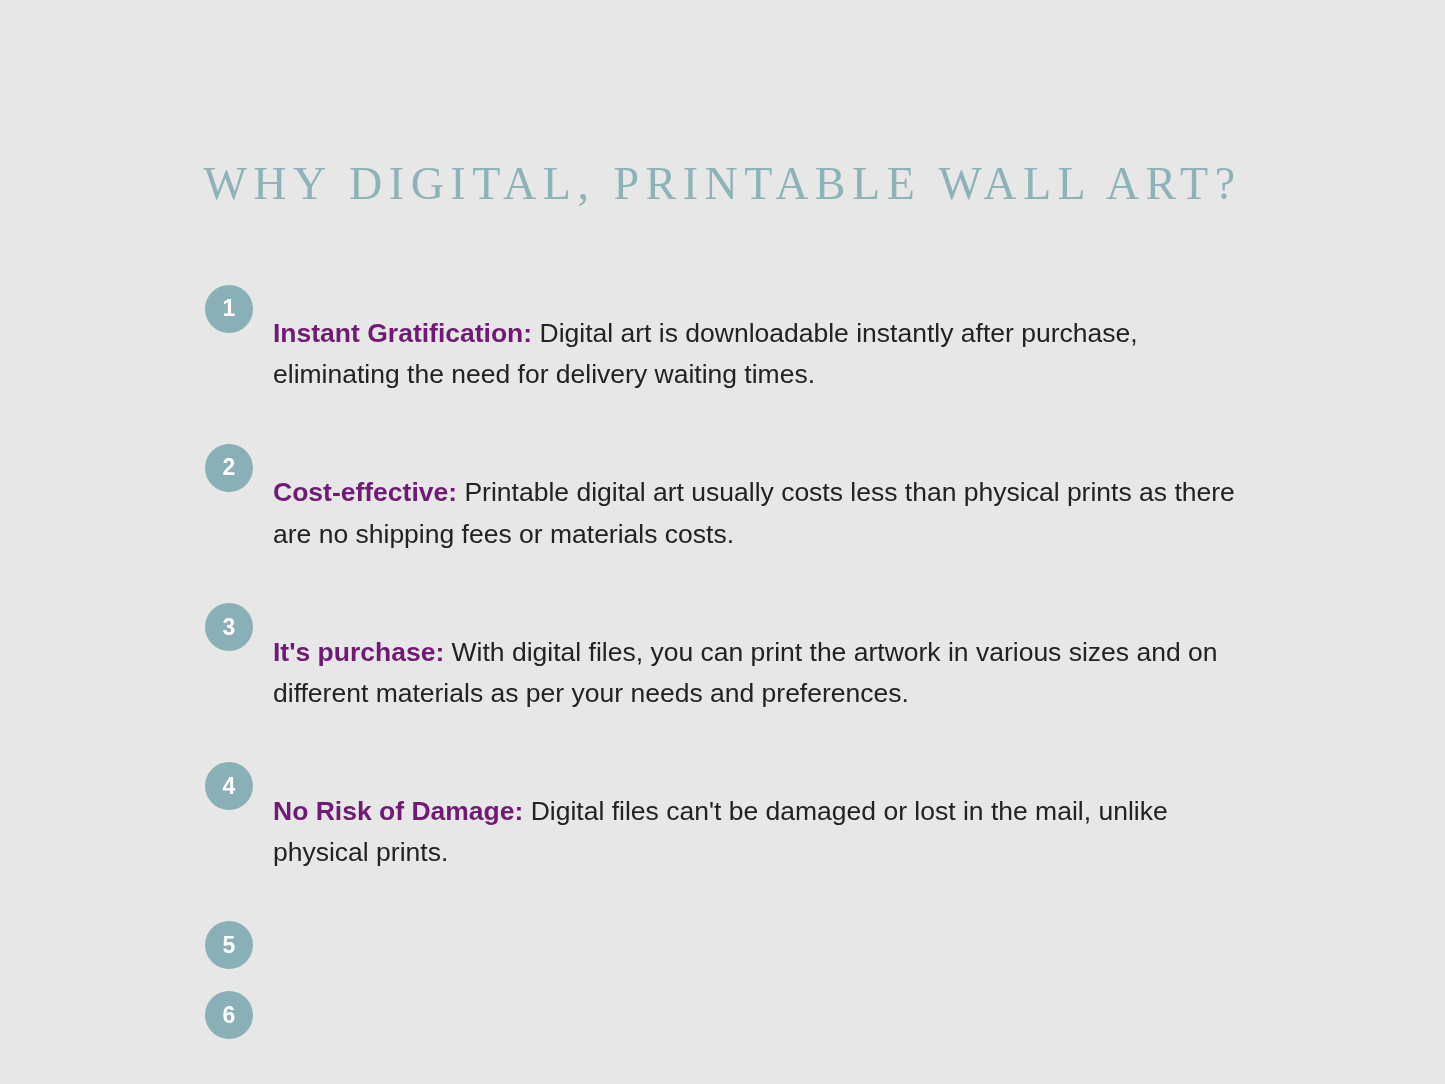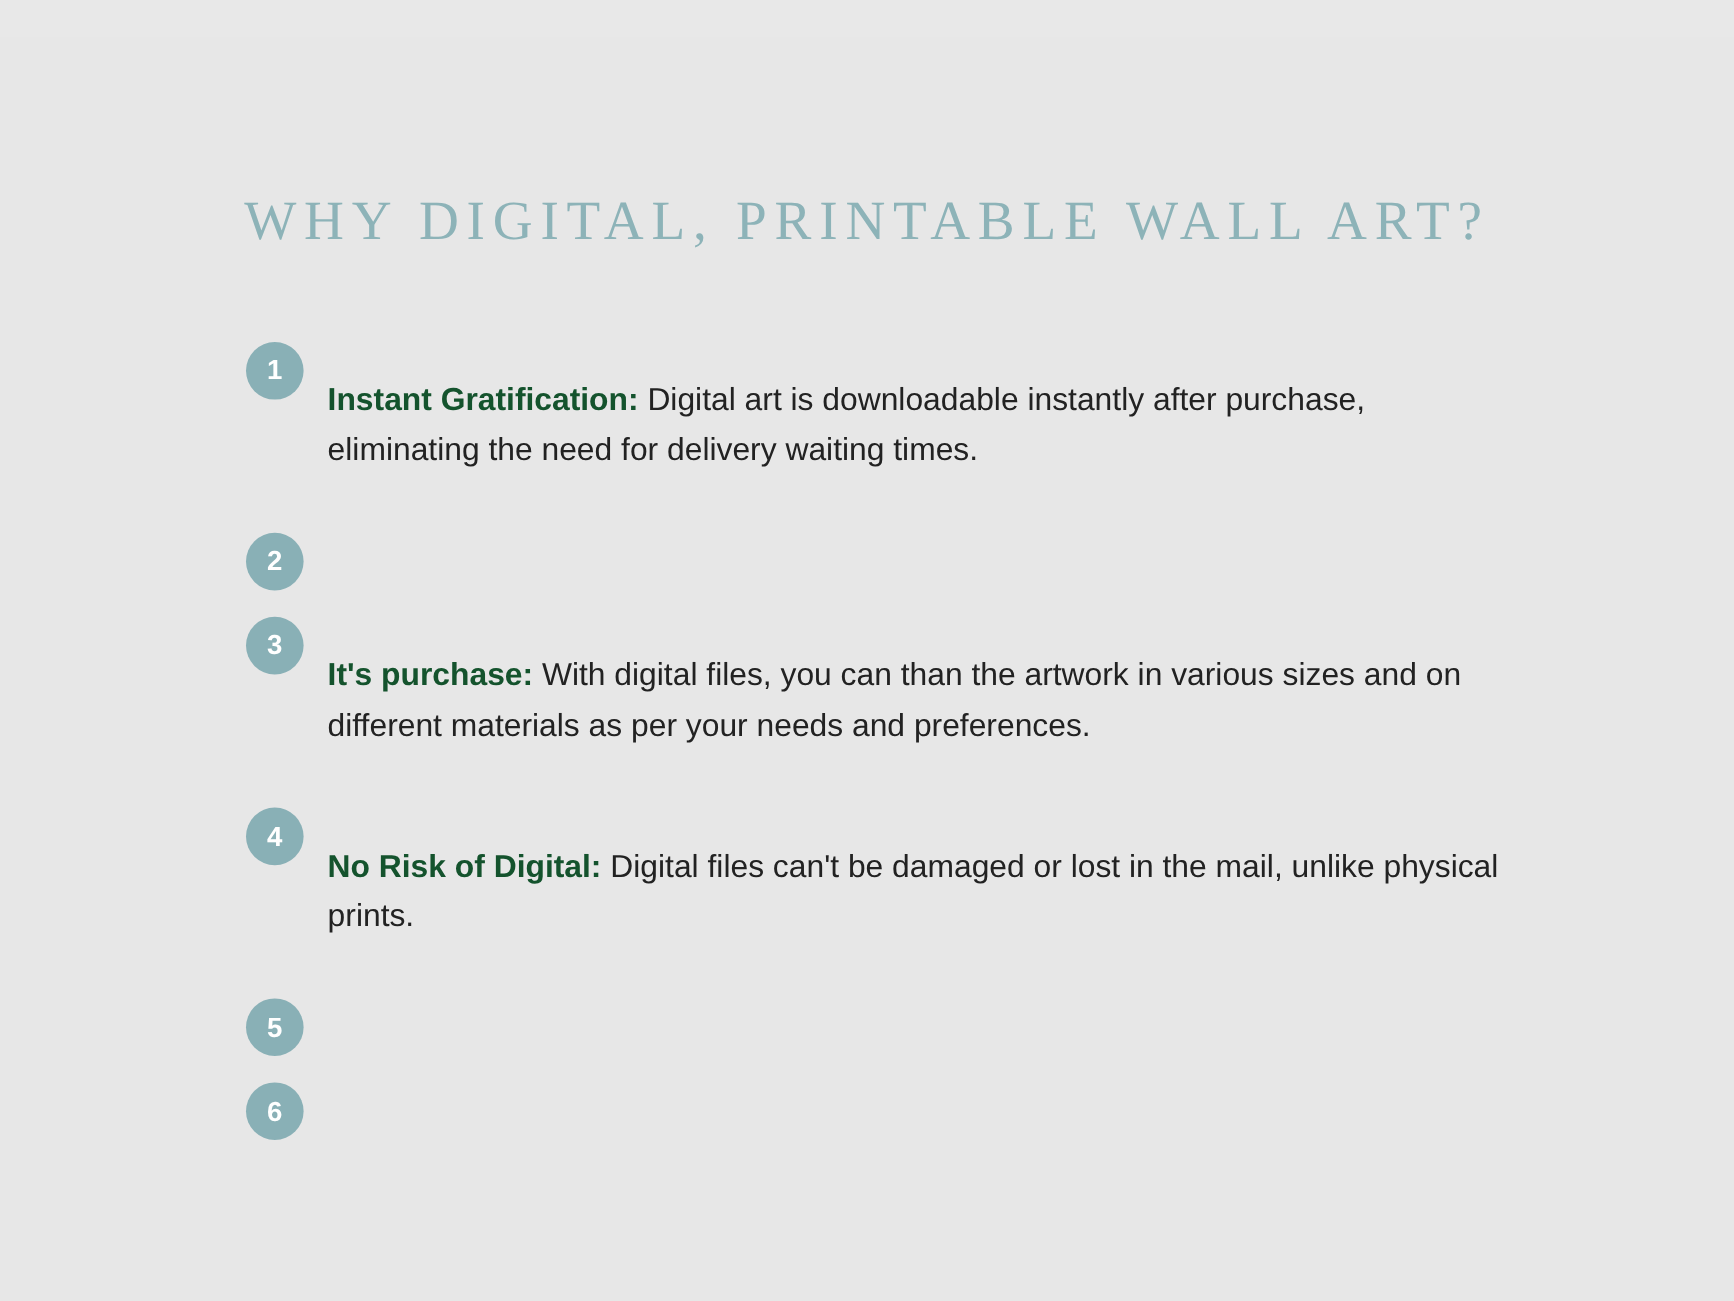--- a/index.html
+++ b/index.html
@@ -63,21 +63,21 @@
   }
   .text {
     font-size: 26.5px;
     line-height: 1.55;
     color: #222222;
     font-family: "Liberation Sans", sans-serif;
     padding-top: 8px;
   }
   .text .lead {
     font-weight: 700;
-    color: #14532d;
+    color: #701a75;
   }
   .text .body {
     font-weight: 400;
   }
 </style>
 </head>
 <body>
 
 <div class="page">
 
@@ -87,33 +87,36 @@
 
     <li class="item">
       <span class="badge">1</span>
       <p class="text">
         <span class="lead">Instant Gratification:</span><span class="body"> Digital art is downloadable instantly after purchase, eliminating the need for delivery waiting times.</span>
       </p>
     </li>
 
     <li class="item">
       <span class="badge">2</span>
+      <p class="text">
+        <span class="lead">Cost-effective:</span><span class="body"> Printable digital art usually costs less than physical prints as there are no shipping fees or materials costs.</span>
+      </p>
     </li>
 
     <li class="item">
       <span class="badge">3</span>
       <p class="text">
-        <span class="lead">It's purchase:</span><span class="body"> With digital files, you can than the artwork in various sizes and on different materials as per your needs and preferences.</span>
+        <span class="lead">It's purchase:</span><span class="body"> With digital files, you can print the artwork in various sizes and on different materials as per your needs and preferences.</span>
       </p>
     </li>
 
     <li class="item">
       <span class="badge">4</span>
       <p class="text">
-        <span class="lead">No Risk of Digital:</span><span class="body"> Digital files can't be damaged or lost in the mail, unlike physical prints.</span>
+        <span class="lead">No Risk of Damage:</span><span class="body"> Digital files can't be damaged or lost in the mail, unlike physical prints.</span>
       </p>
     </li>
 
     <li class="item">
       <span class="badge">5</span>
     </li>
 
     <li class="item">
       <span class="badge">6</span>
 

